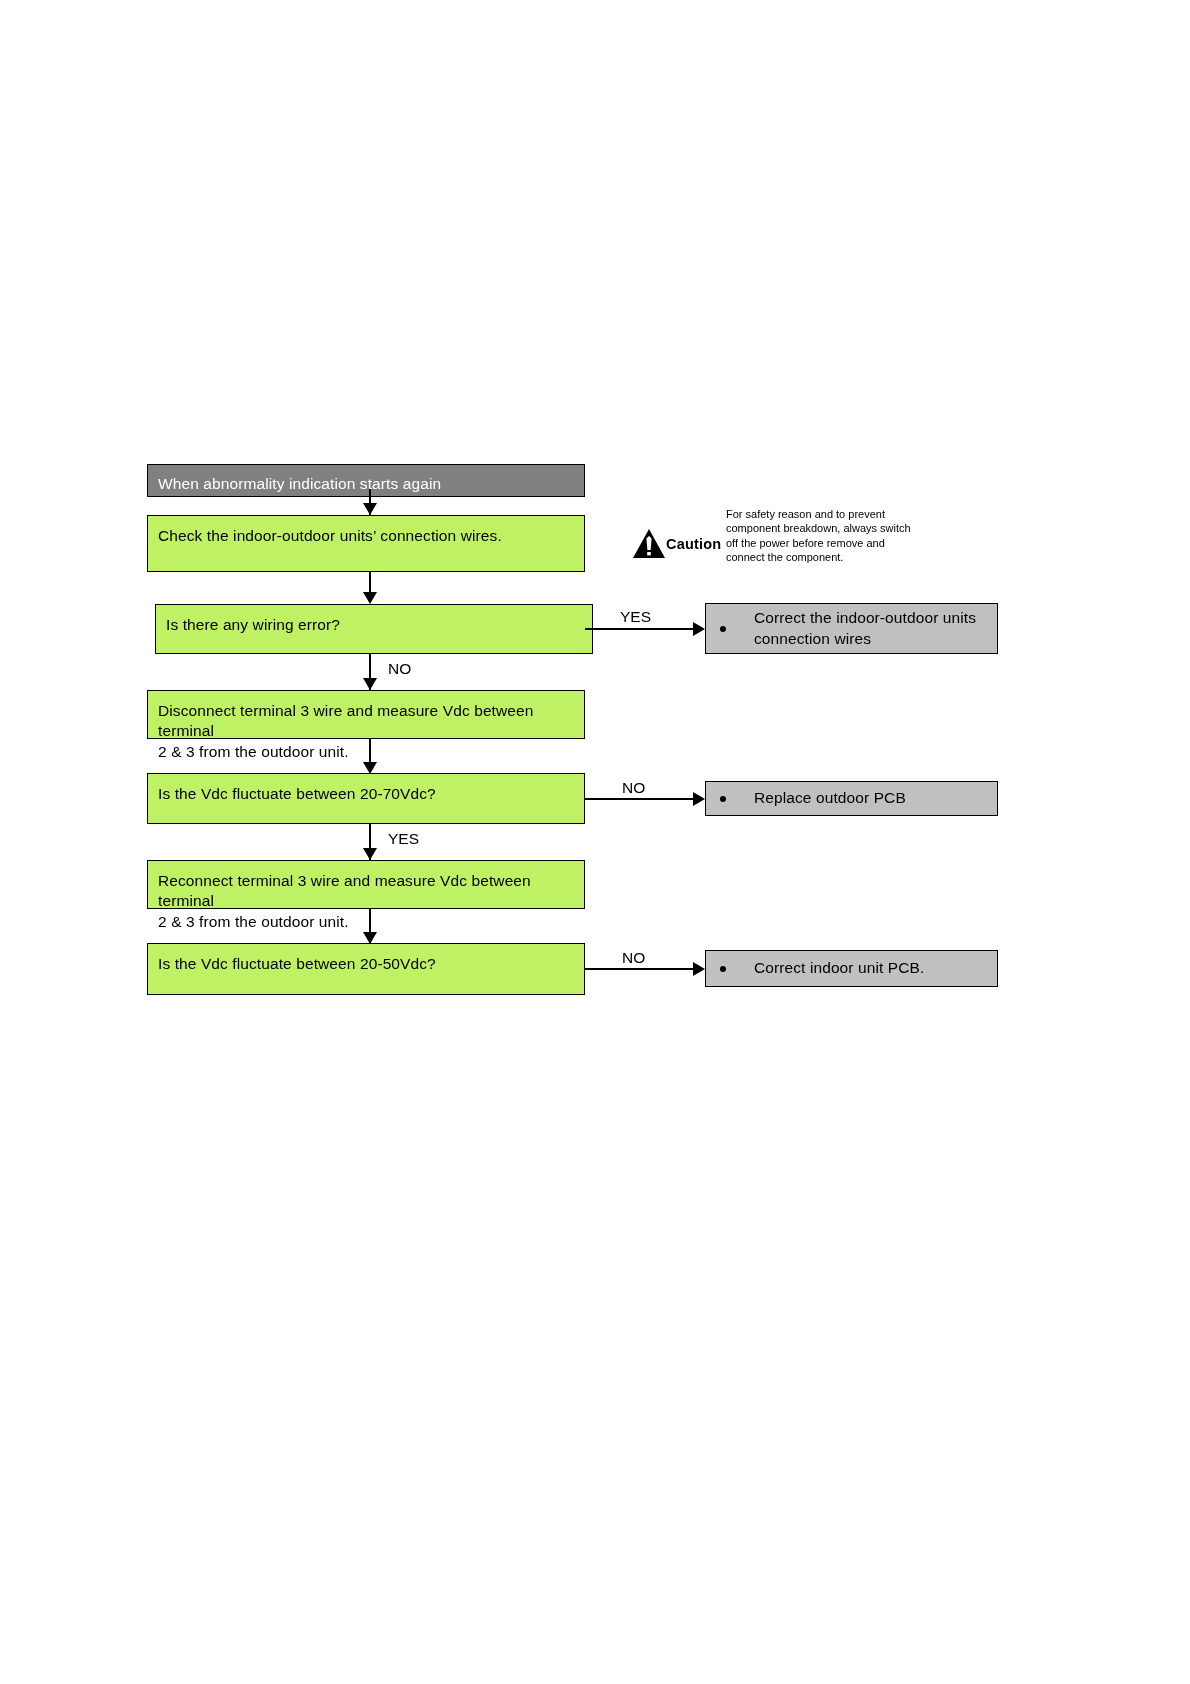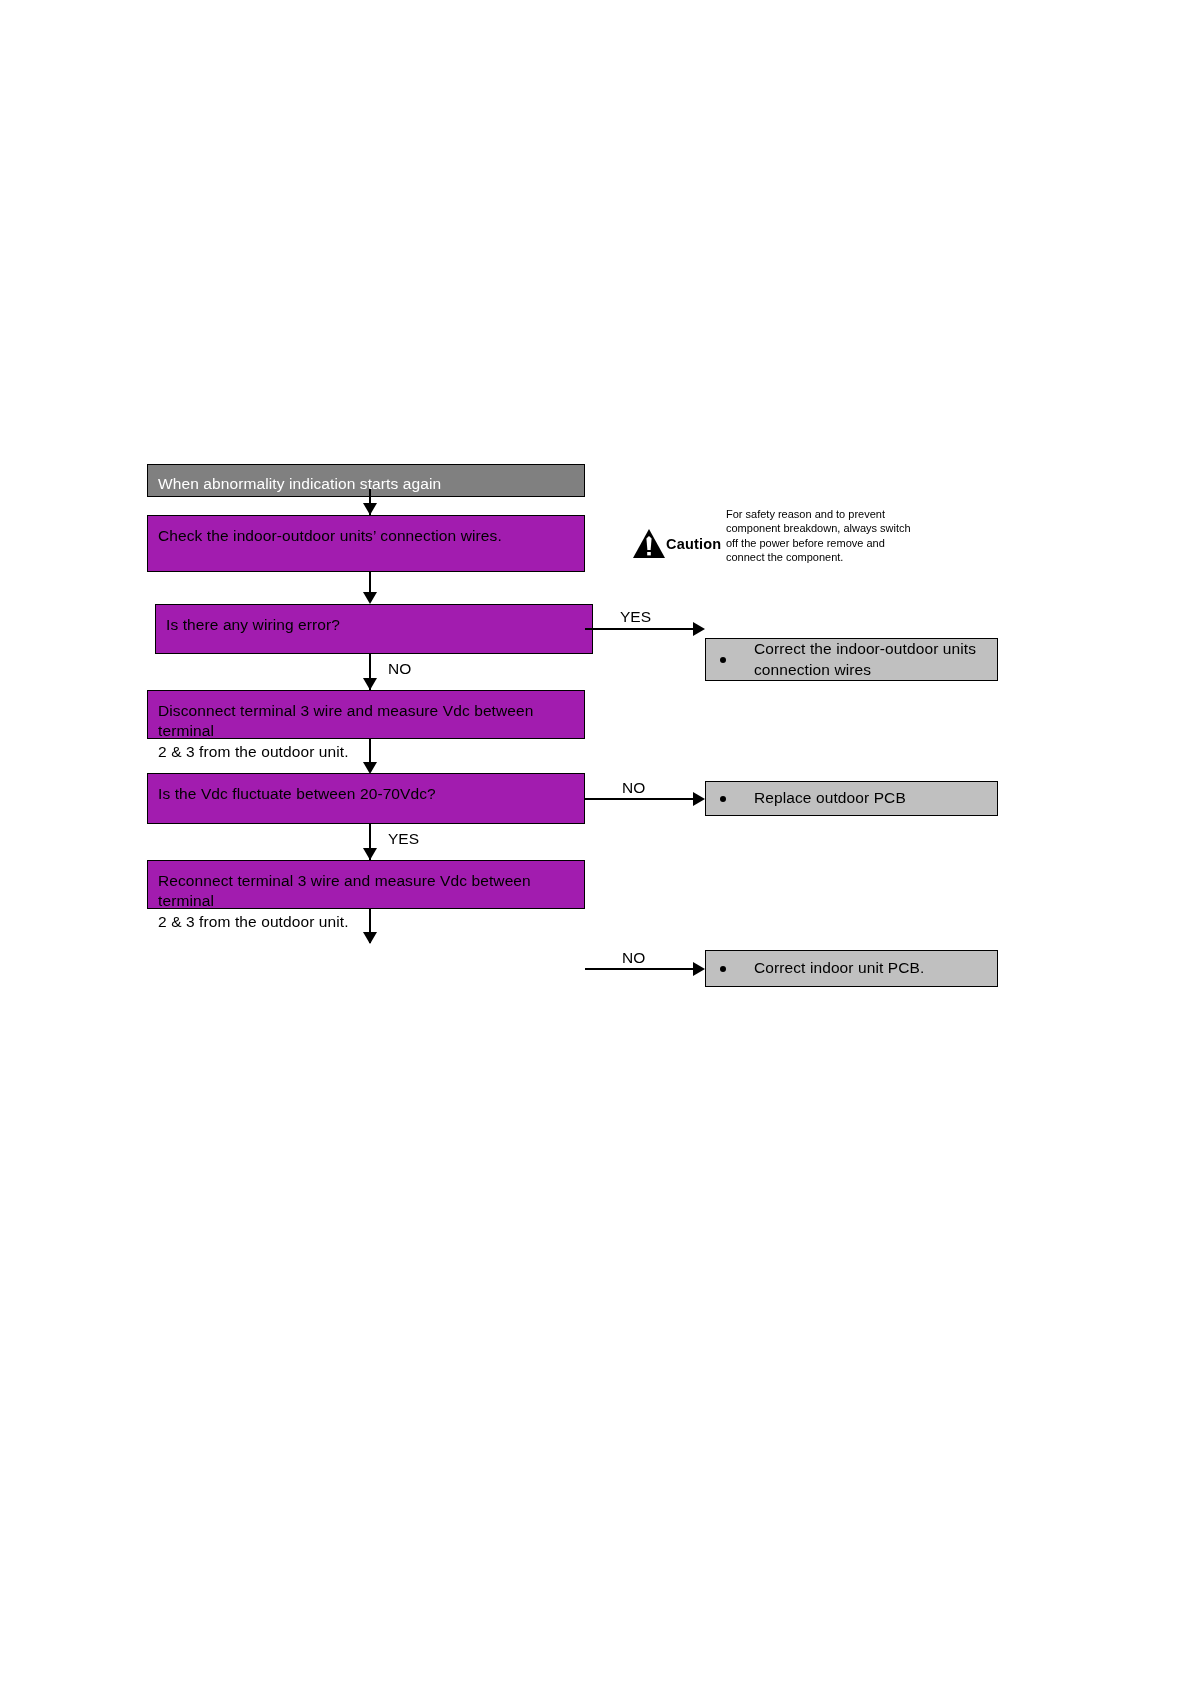--- a/index.html
+++ b/index.html
@@ -21,21 +21,21 @@
     left: 0; top: 0;
     width: 1190px;
     height: 1684px;
   }
 
   
   .node {
     position: absolute;
     box-sizing: border-box;
     border: 1.6px solid #000000;
-    background: #a21caf;
+    background: #bef264;
     font-size: 15.5px;
     line-height: 1.32;
     letter-spacing: 0.1px;
     padding: 10px 0 0 10px;
     color: #000000;
   }
   .node .txt {
     display: block;
     white-space: pre-line;
   }
@@ -149,21 +149,21 @@
   <div class="arrow-down" style="left:362.5px; top:592px;"></div>
 
   <div class="node" style="left:147px; top:604px; width:438px; height:50px;margin-left:8px;">
     <span class="txt">Is there any wiring error?</span>
   </div>
 
   <div class="hline" style="left:585px; top:628px; width:112px;"></div>
   <div class="arrow-right" style="left:693px; top:621.5px;"></div>
   <div class="edge-label" style="left:620px; top:608px;">YES</div>
 
-  <div class="node result-node" style="left:705px; top:603px; width:293px; height:43px;margin-top:35px;">
+  <div class="node result-node" style="left:705px; top:603px; width:293px; height:51px;">
     <div class="result-inner">
       <span class="bullet"></span>
       <span class="result-text">Correct the indoor-outdoor units
 connection wires</span>
     </div>
   </div>
 
   <div class="vline" style="left:369px; top:654px; height:36px;"></div>
   <div class="arrow-down" style="left:362.5px; top:678px;"></div>
   <div class="edge-label" style="left:388px; top:660px;">NO</div>
@@ -196,20 +196,23 @@
   <div class="edge-label" style="left:388px; top:830px;">YES</div>
 
   <div class="node" style="left:147px; top:860px; width:438px; height:49px;">
     <span class="txt">Reconnect terminal 3 wire and measure Vdc between terminal
 2 &amp; 3 from the outdoor unit.</span>
   </div>
 
   <div class="vline" style="left:369px; top:909px; height:34px;"></div>
   <div class="arrow-down" style="left:362.5px; top:932px;"></div>
 
+  <div class="node" style="left:147px; top:943px; width:438px; height:52px;">
+    <span class="txt">Is the Vdc fluctuate between 20-50Vdc?</span>
+  </div>
 
   <div class="hline" style="left:585px; top:968px; width:112px;"></div>
   <div class="arrow-right" style="left:693px; top:961.5px;"></div>
   <div class="edge-label" style="left:622px; top:949px;">NO</div>
 
   <div class="node result-node" style="left:705px; top:950px; width:293px; height:37px;">
     <div class="result-inner">
       <span class="bullet"></span>
       <span class="result-text">Correct indoor unit PCB.</span>
     </div>

